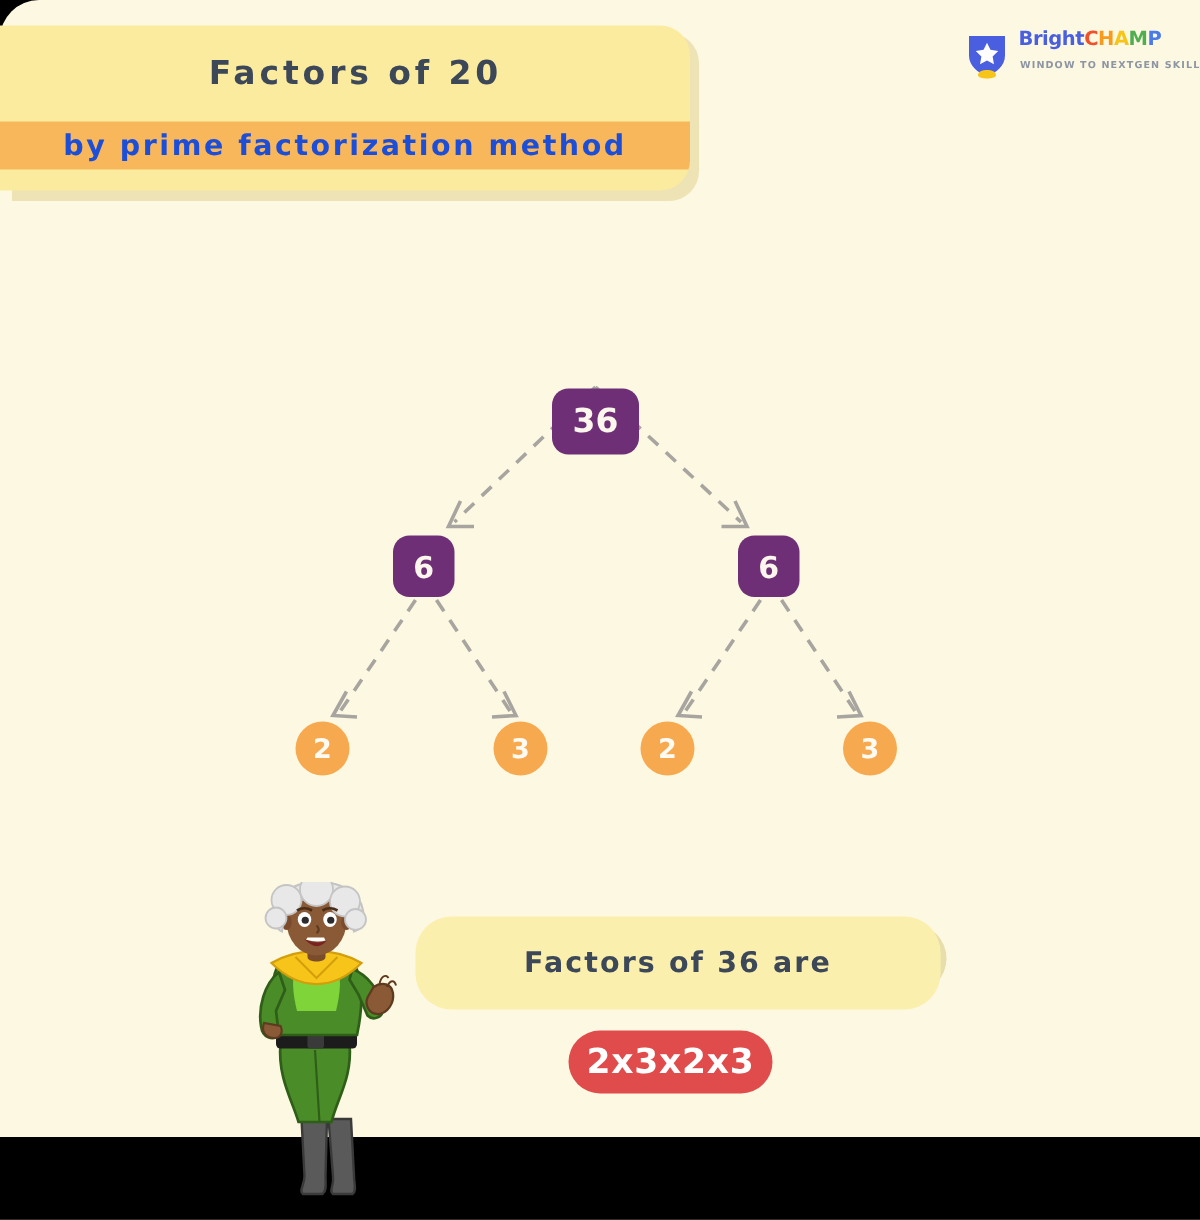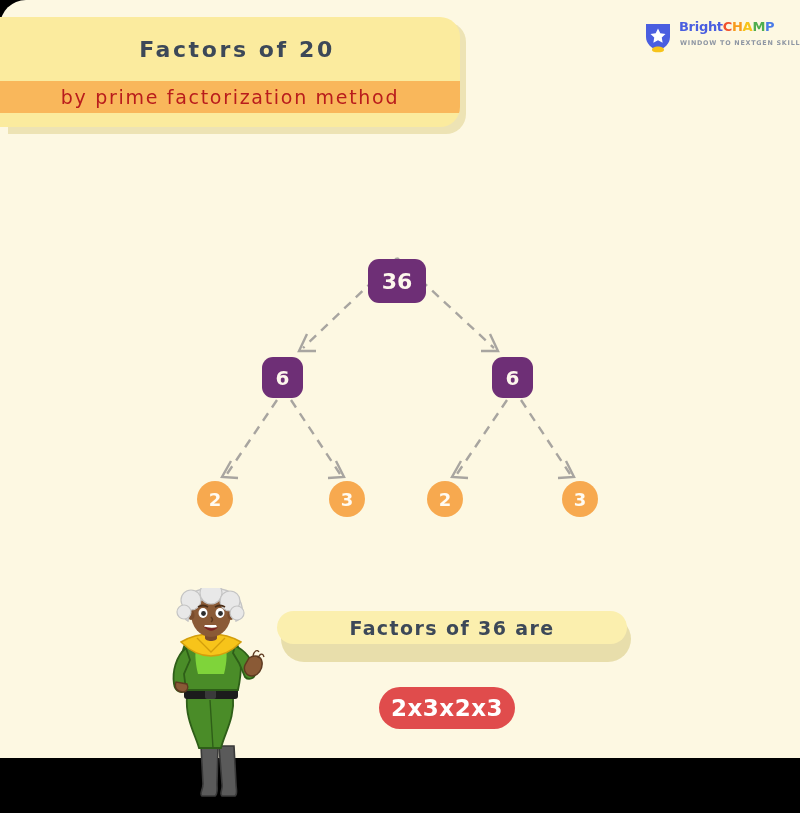--- a/index.html
+++ b/index.html
@@ -51,23 +51,23 @@
     padding-left: 14px;
   }
   #banner-stripe {
     position: absolute;
     left: 0; top: 64px;
     width: 100%; height: 32px;
     background: #F9B75B;
     display: flex; align-items: center; justify-content: center;
   }
   #banner-line2 {
-    color: #b91c1c;
+    color: #1d4ed8;
     font-size: 19px;
-    font-weight: normal;
+    font-weight: bold;
     letter-spacing: 1.7px;
   }
   
   #logo {
     position: absolute;
     left: 643px; top: 20px;
     width: 148px; height: 38px;
   }
   #logo-shield { position: absolute; left: 0; top: 1px; }
   #logo-text {
@@ -106,21 +106,21 @@
   #result-shadow {
     position: absolute;
     left: 281px; top: 616px;
     width: 350px; height: 46px;
     background: #E8DEAB;
     border-radius: 24px;
   }
   #result-pill {
     position: absolute;
     left: 277px; top: 611px;
-    width: 350px; height: 33px;
+    width: 350px; height: 62px;
     background: #FBEFAE;
     border-radius: 24px;
     display: flex; align-items: center; justify-content: center;
     color: #3C4858; font-size: 19px; font-weight: bold;
     letter-spacing: 1.4px;
   }
   #answer-pill {
     position: absolute;
     left: 379px; top: 687px;
     width: 136px; height: 42px;

